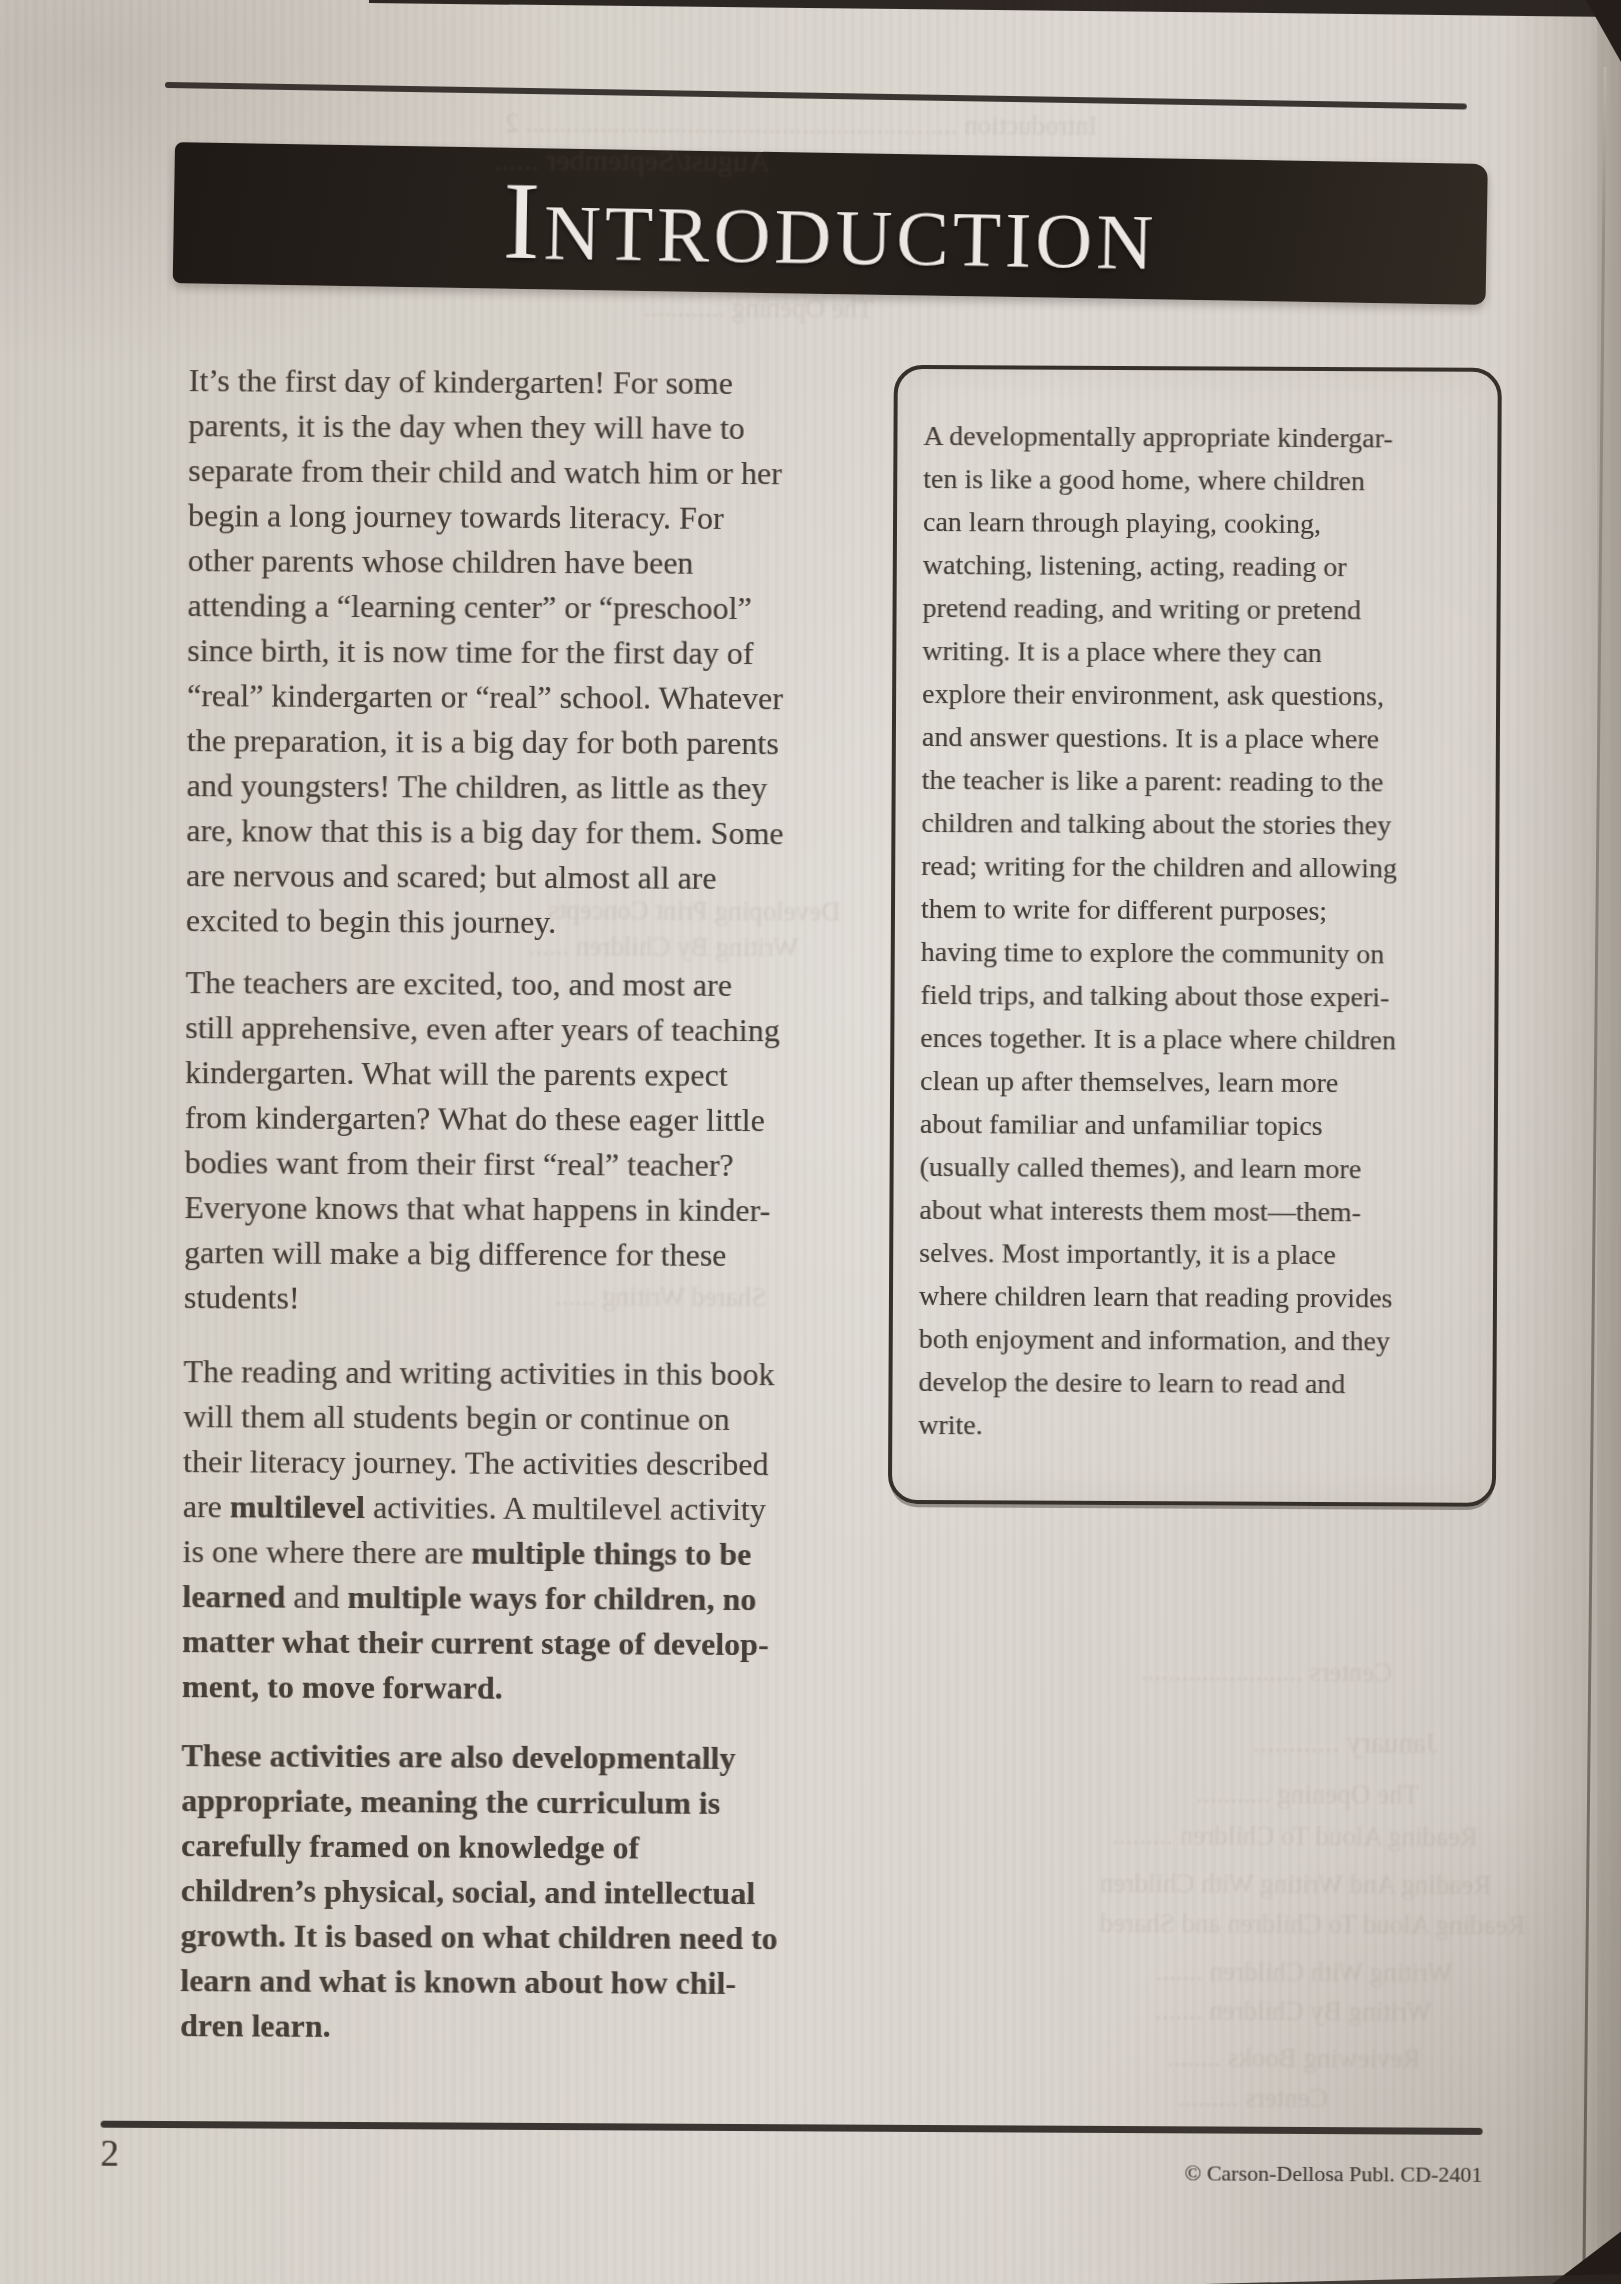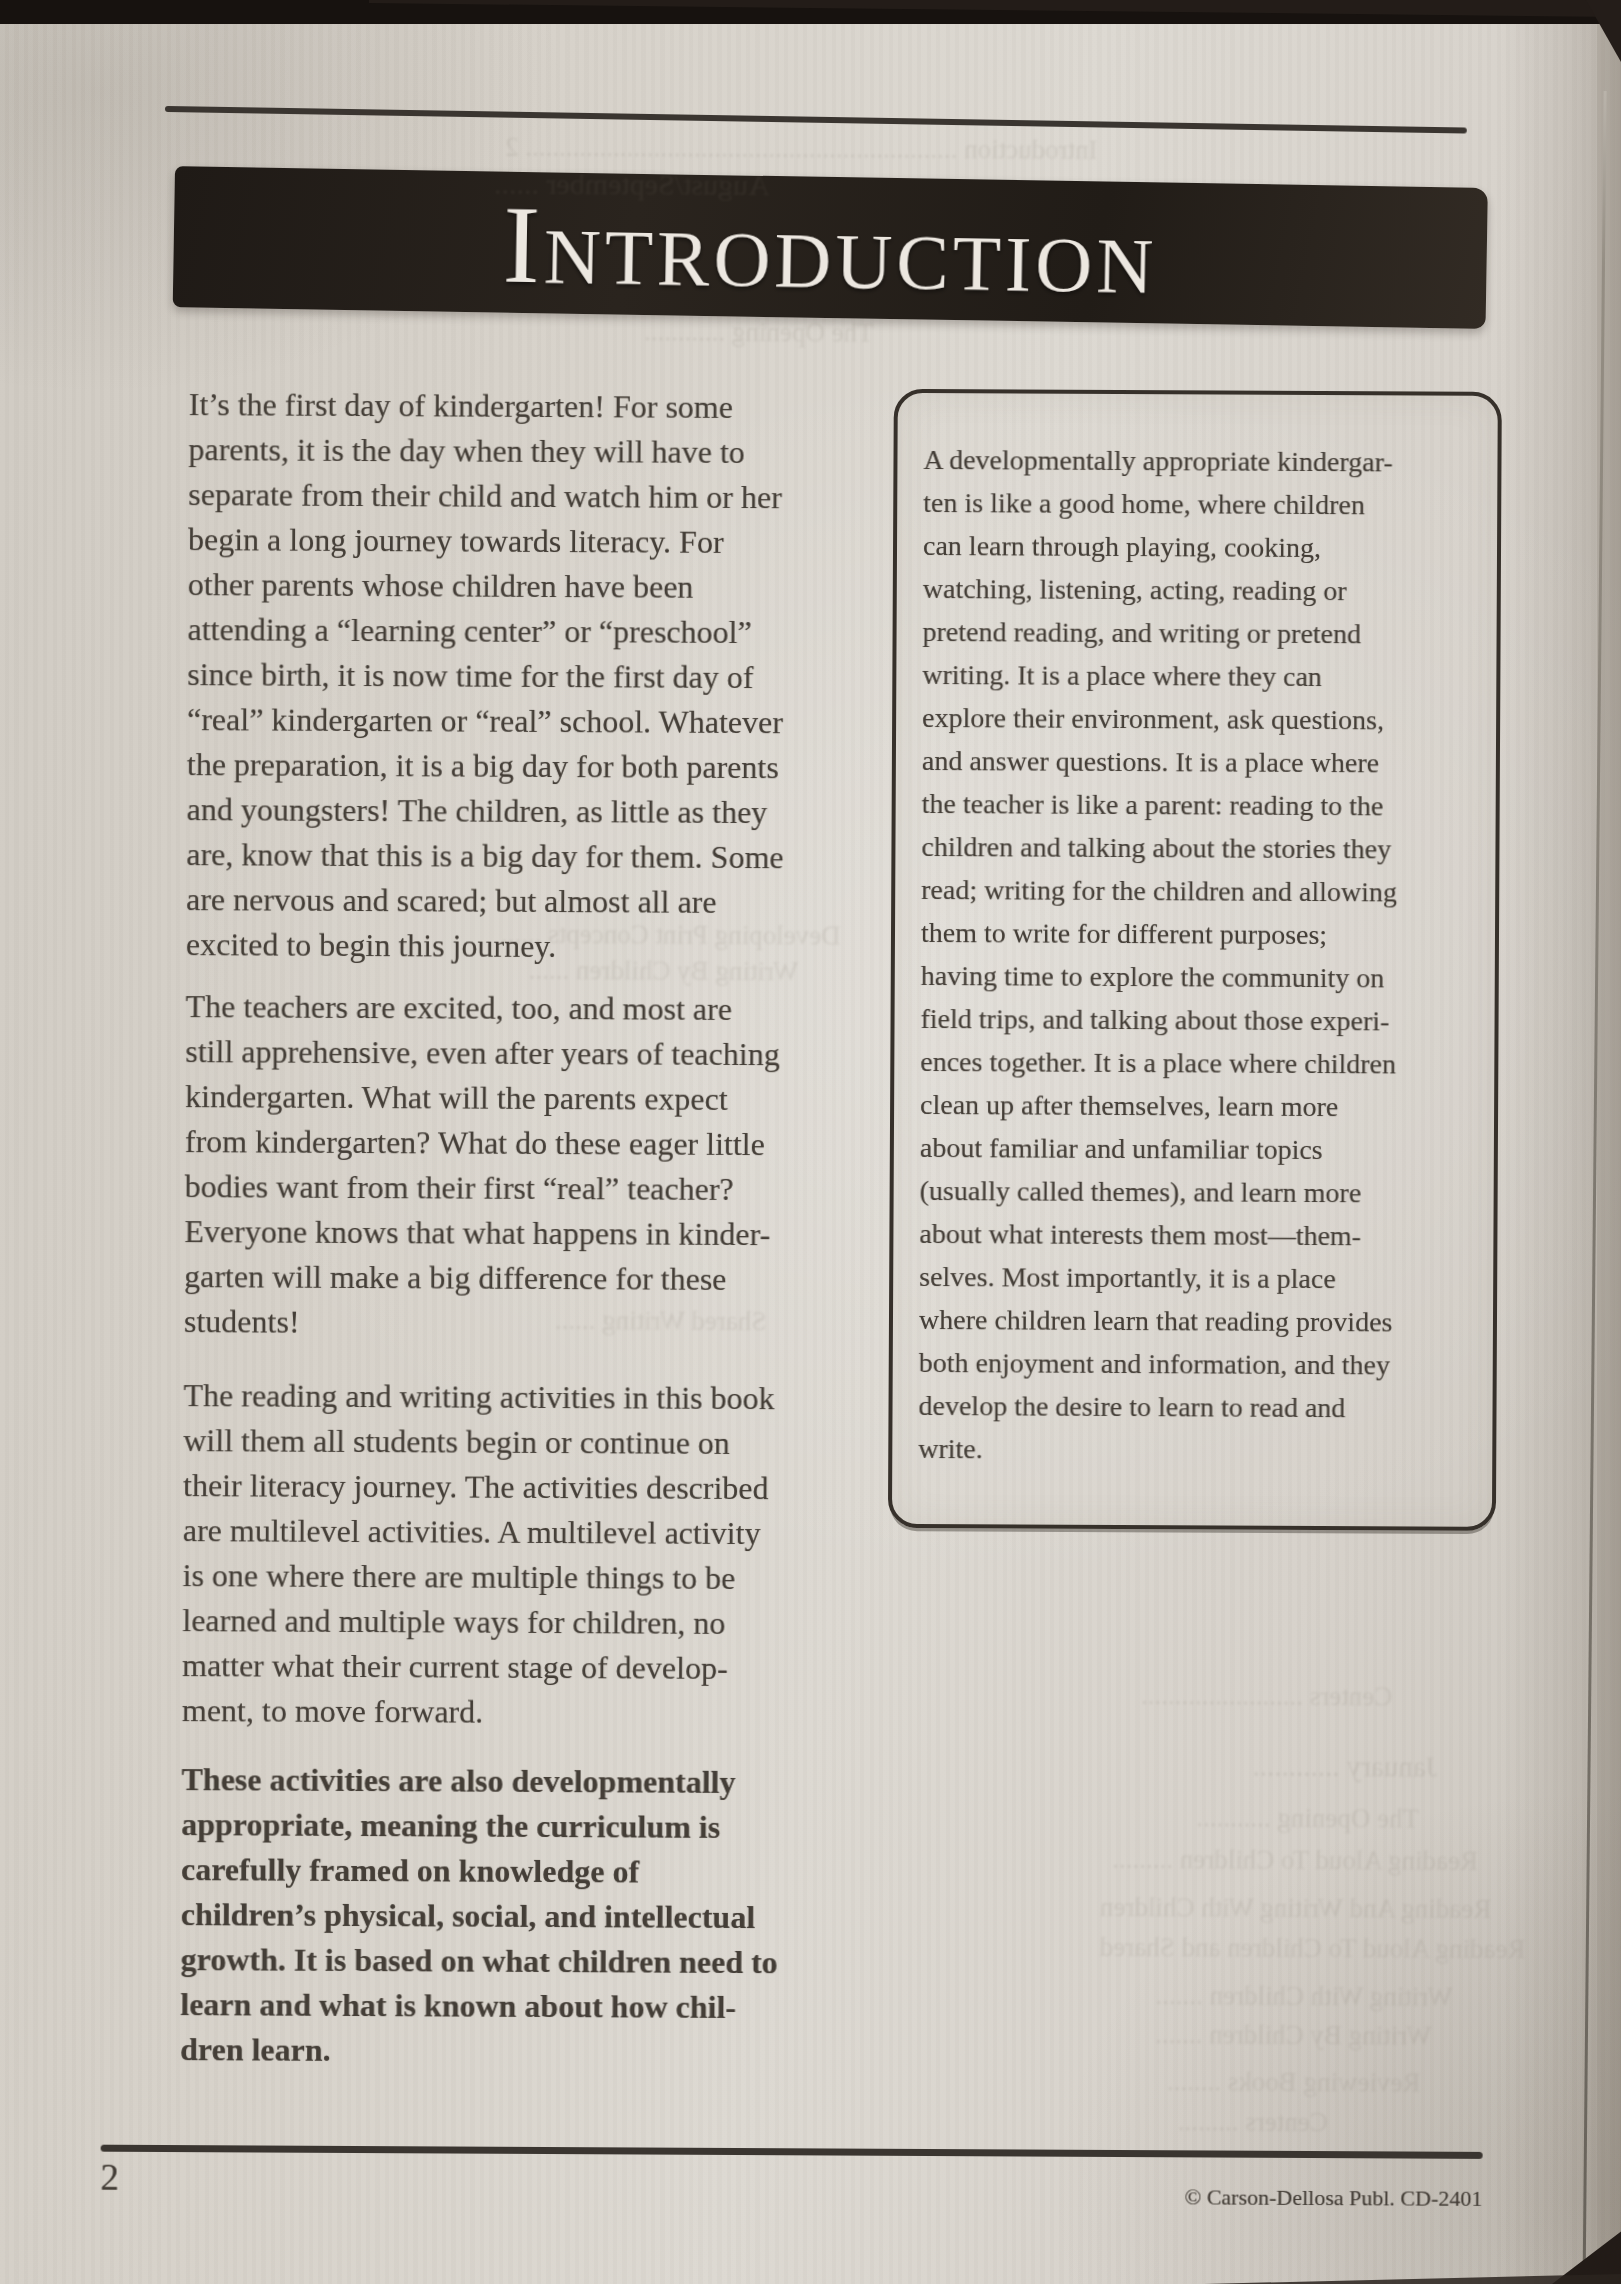--- a/index.html
+++ b/index.html
@@ -11,21 +11,20 @@
   }
   .photo{position:absolute;inset:0;overflow:hidden;}
   
   .paper{
     position:absolute;inset:0;
     background:
       radial-gradient(1232px 896px at 62% 42%, rgba(255,255,255,0.16), transparent 70%),
       radial-gradient(784px 504px at 6% 3%, rgba(88,76,62,0.14), transparent 60%),
       radial-gradient(896px 672px at 98% 96%, rgba(88,76,62,0.16), transparent 60%),
       linear-gradient(100deg,#cfcac2 0%,#d6d1c9 28%,#dcd8d1 55%,#d6d1ca 78%,#c9c4bc 100%);
-    margin-top: 24px;
   }
   .texture{
     position:absolute;inset:0;pointer-events:none;
     background:repeating-linear-gradient(90deg,
       rgba(255,255,255,0.025) 0 5px, rgba(70,62,52,0.02) 5px 9.5px);
     mix-blend-mode:normal;
   }
   .skew-strong{position:absolute;inset:0;transform:rotate(0.95deg);transform-origin:168px 84px;}
   .skew-soft{position:absolute;inset:0;transform:rotate(0.3deg);transform-origin:168px 336px;}
 
@@ -48,21 +47,21 @@
     padding-top:3.4px;
   }
   .title .lead{font-size:111px;}
 
   .ink{color:var(--ink);filter:blur(0.3px);text-shadow:0 0 0.8px rgba(68,62,55,0.45);}
   .para{
     position:absolute;left:189px;margin:0;
     font-size:32px;line-height:45px;white-space:pre;
   }
   .p1{top:358px;} .p2{top:960px;} .p3{top:1349px;} .p4{top:1733px;font-weight:bold;}
-  .b{font-weight:normal;text-align:right;}
+  .b{font-weight:bold;text-align:right;}
 
   .callout{
     position:absolute;left:894px;top:361px;width:608px;height:1139px;
     border:4.5px solid var(--border);border-radius:29px;
     box-shadow:0 5px 0 -1.7px rgba(48,42,35,0.4), inset 0 0 34px rgba(125,113,96,0.10);
     box-sizing:border-box;
   }
   .box-text{
     position:absolute;left:26px;top:45px;margin:0;
     font-size:28px;line-height:43px;white-space:pre;

